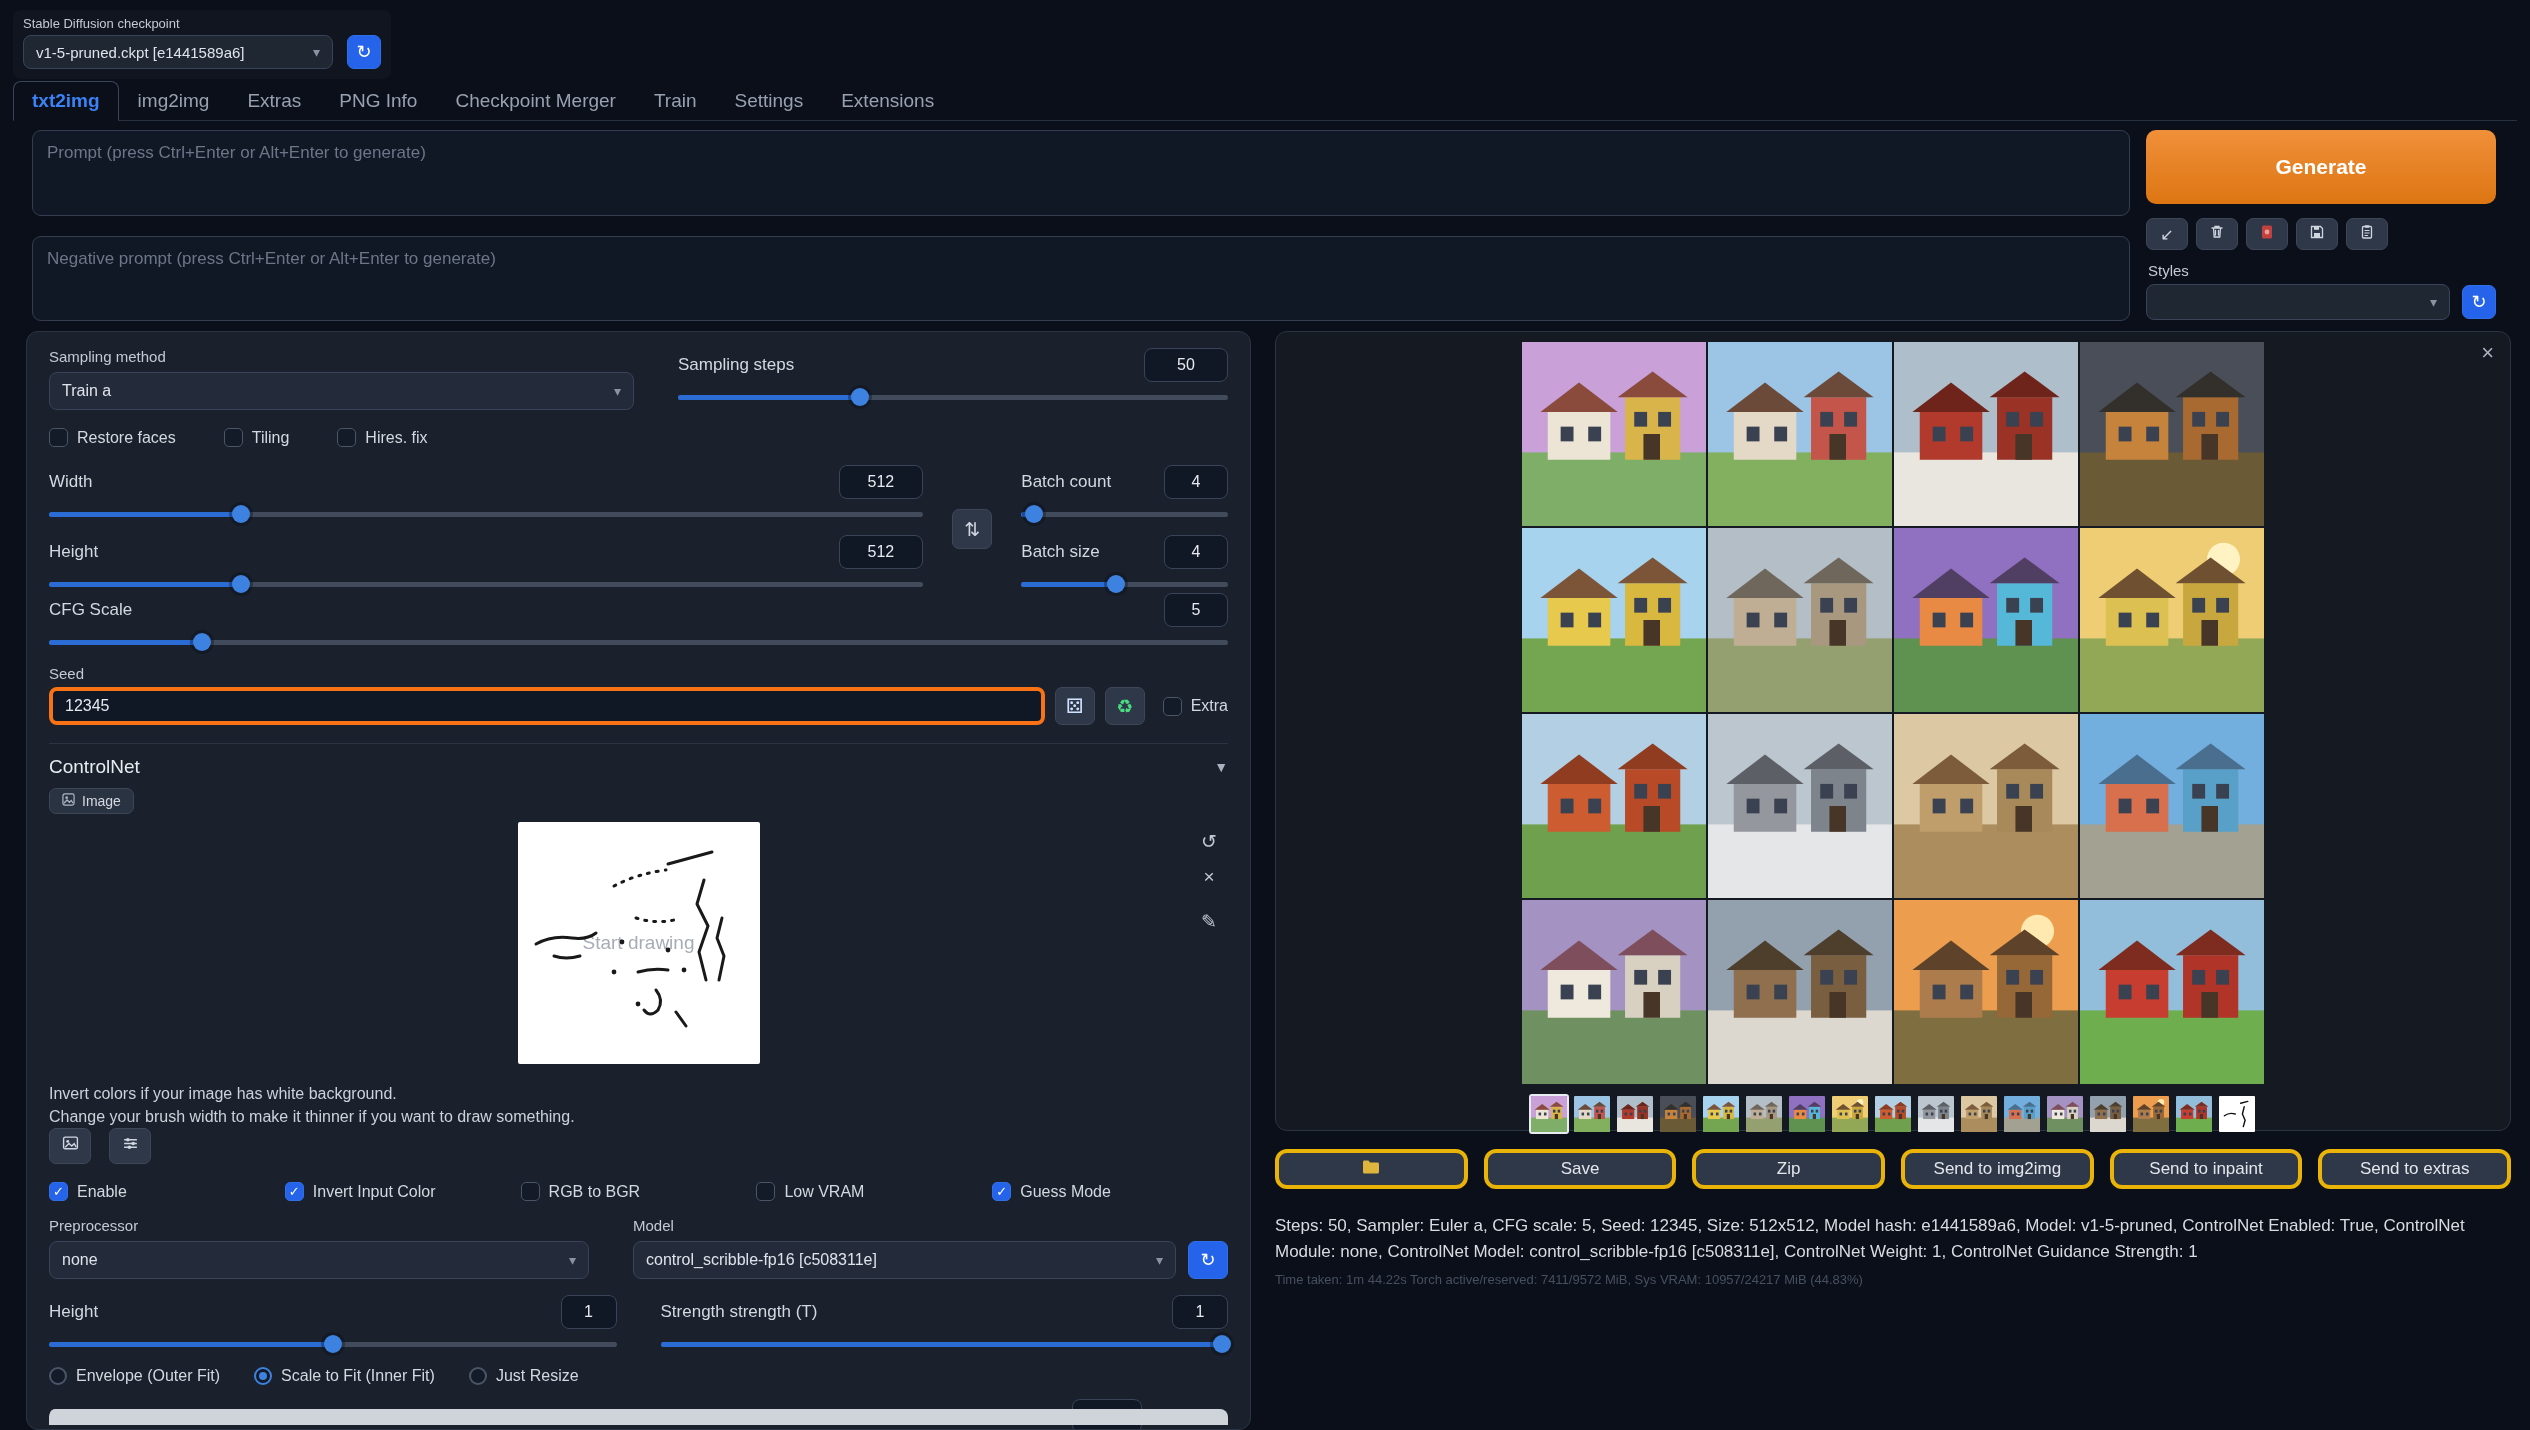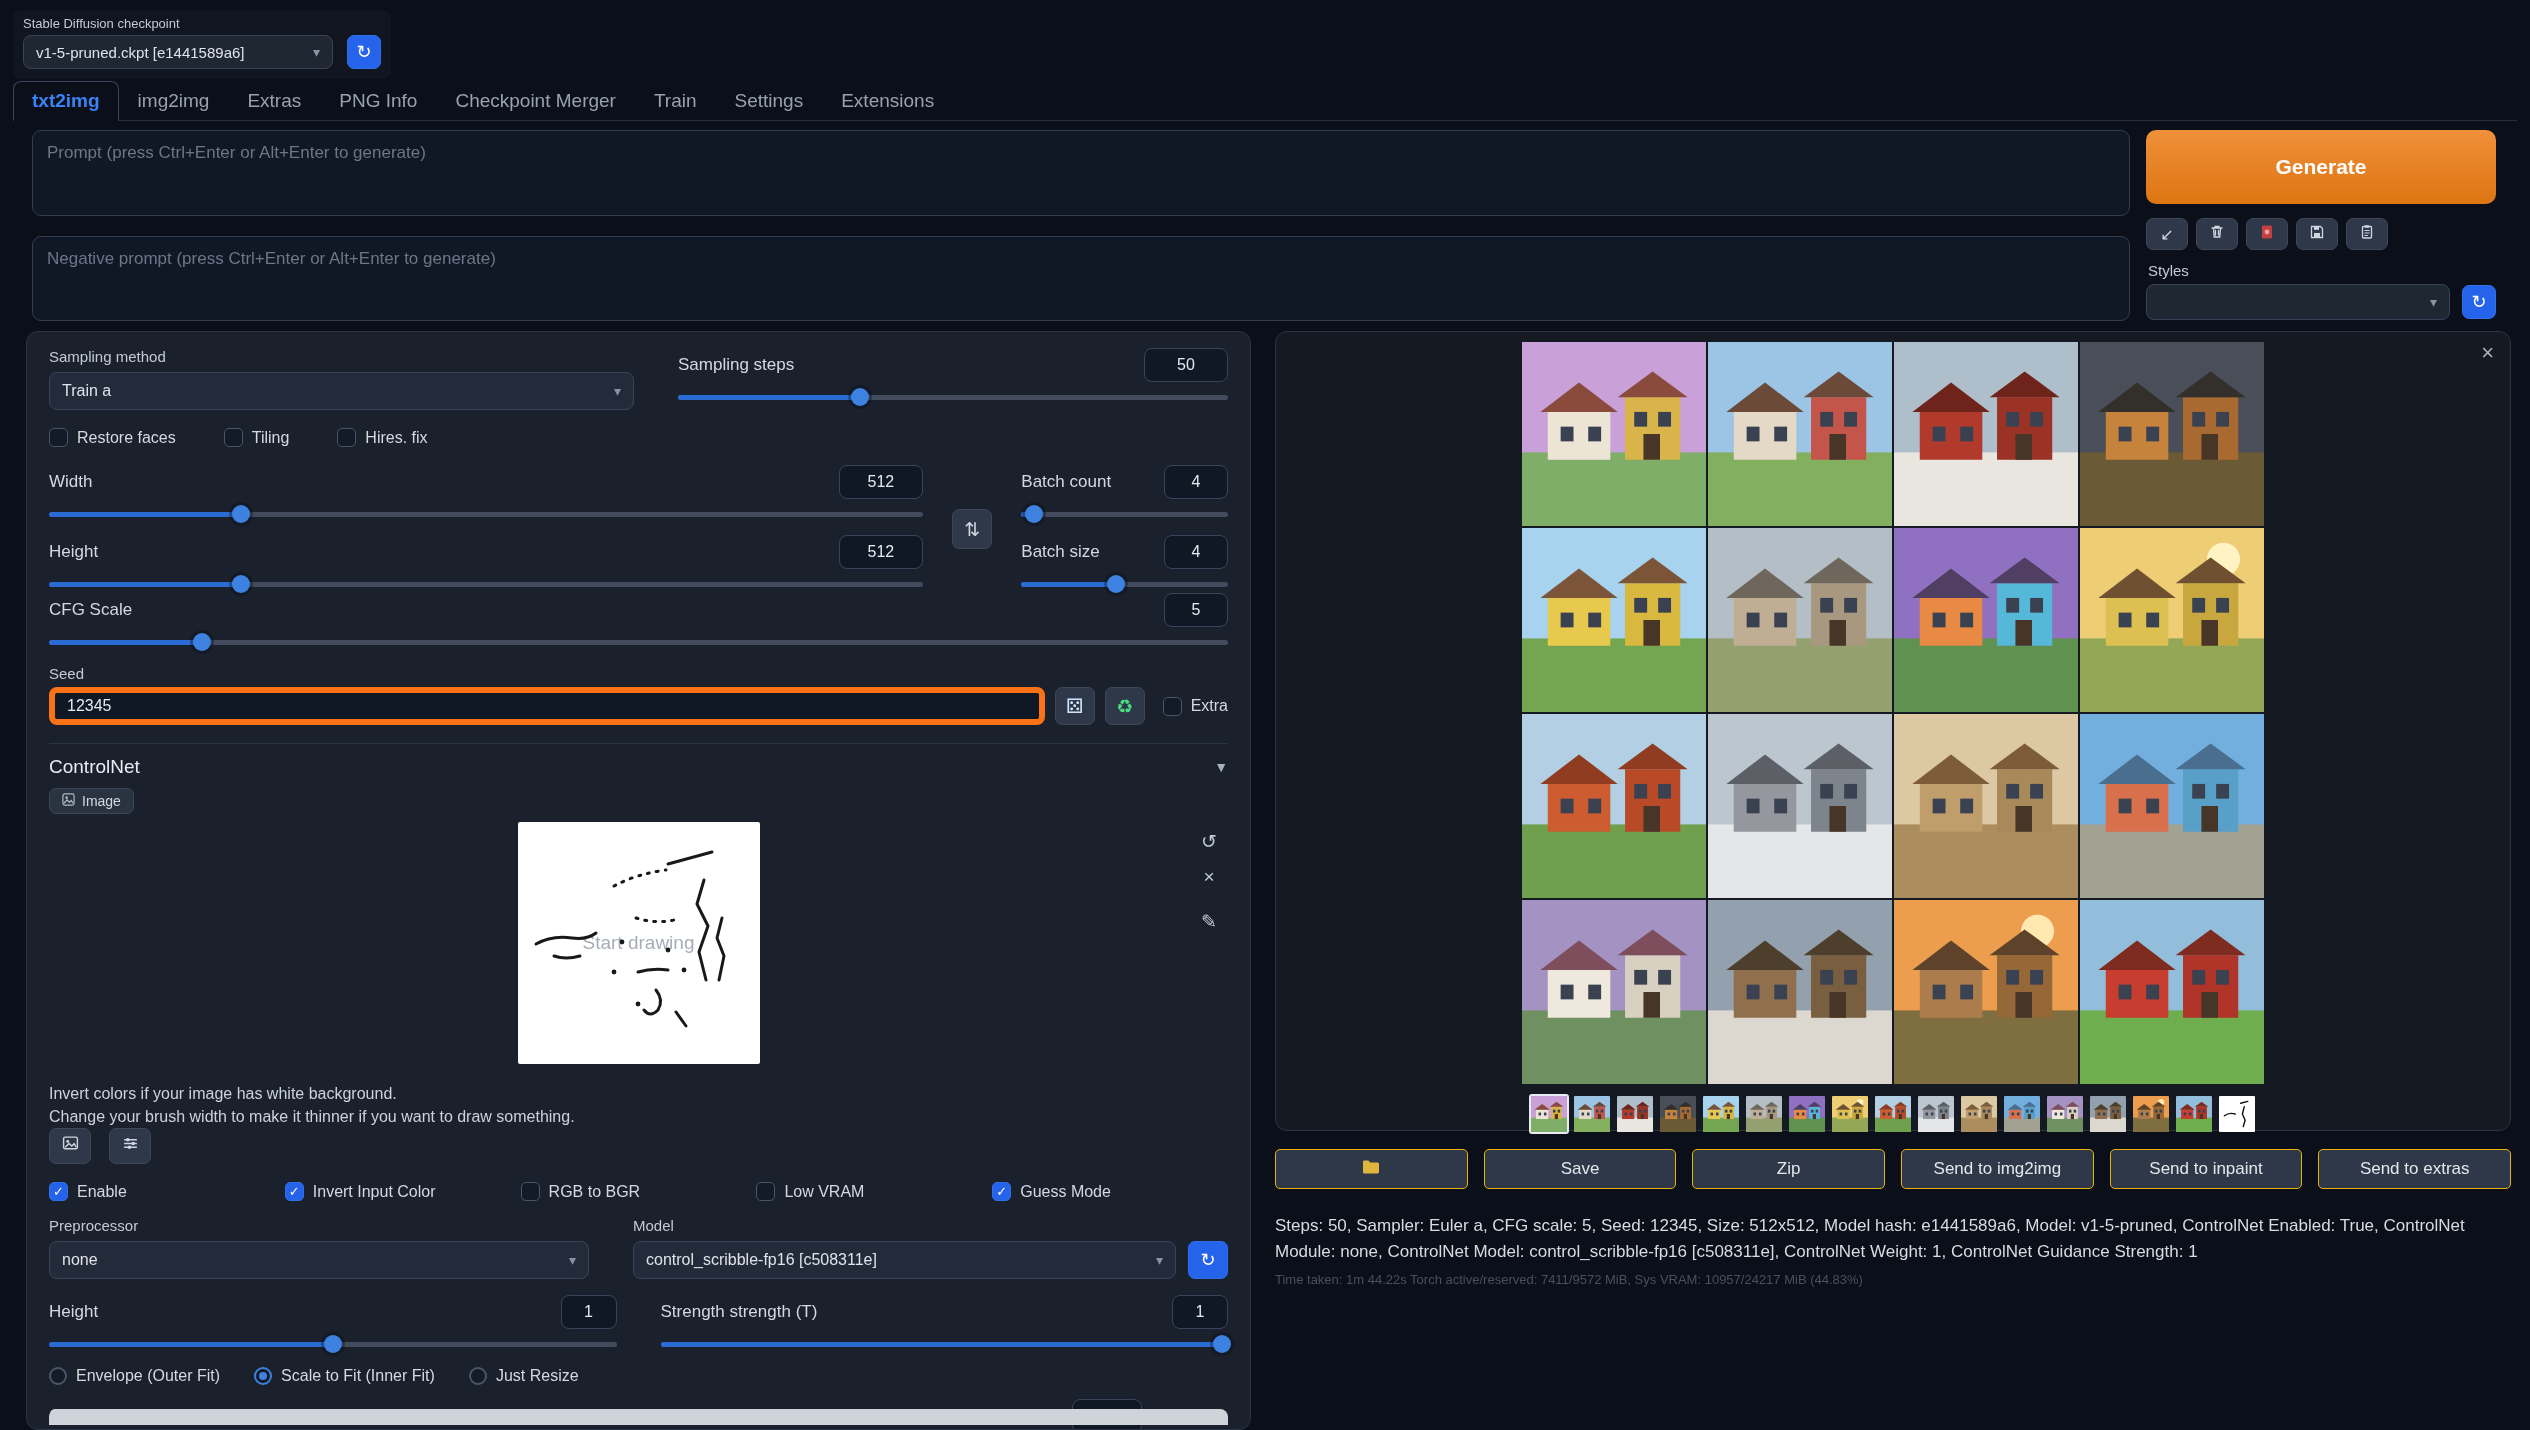--- a/index.html
+++ b/index.html
@@ -8,21 +8,21 @@
   .app { position:relative; width:2530px; height:1430px; }
 
   
   .dd { height:38px; background:#232b3a; border:1px solid #39445a; border-radius:8px;
     display:flex; align-items:center; justify-content:space-between; padding:0 12px;
     font-size:16px; color:#dfe3ea; cursor:pointer; }
   .dd .chev { color:#8b93a3; font-size:14px; margin-left:10px; }
   .sq { width:34px; height:34px; border:1px solid #3d4758; background:#2f3848; border-radius:7px;
     display:flex; align-items:center; justify-content:center; color:#cfd6e0; font-size:18px; cursor:pointer; }
   .sq.blue { background:#2563eb; border-color:#2f6fe8; color:#fff; }
-  .btn { background:#2f3848; border:1px solid #eab308; border-radius:5px; color:#e3e7ec;
+  .btn { background:#2f3848; border:4px solid #eab308; border-radius:12px; color:#e3e7ec;
     font-size:17px; display:flex; align-items:center; justify-content:center; cursor:pointer; }
   .lbl { font-size:17px; color:#d4d9e0; }
   .small-lbl { font-size:15px; color:#c4cad4; }
   .valbox { width:84px; height:34px; background:#101826; border:1px solid #39445a; border-radius:8px;
     color:#e6e9ee; text-align:center; font-size:16px; font-family:"Liberation Sans",sans-serif; }
   .hdr { display:flex; justify-content:space-between; align-items:center; margin-bottom:6px; }
   .slider { position:relative; height:18px; cursor:pointer; }
   .slider .track { position:absolute; left:0; right:0; top:7px; height:5px; background:#414b5c; border-radius:3px; }
   .slider .fill  { position:absolute; left:0; top:7px; height:5px; background:#2b6cd4; border-radius:3px; }
   .slider .knob  { position:absolute; top:9px; width:18px; height:18px; border-radius:50%;
@@ -78,21 +78,21 @@
   .col-steps { flex:1; }
   .chkrow3 { display:flex; gap:48px; margin-top:18px; align-items:center; }
   .row-size { display:flex; margin-top:18px; }
   .col-wh { width:888px; }
   .col-swap { width:100px; display:flex; align-items:center; justify-content:center; }
   .col-batch { width:210px; }
   .swapbtn { width:40px; height:40px; font-size:19px; }
   .row-cfg { margin-top:0; }
   .row-seed { margin-top:14px; }
   .seedrow { display:flex; gap:10px; align-items:center; margin-top:5px; }
-  .seed-input { flex:1; height:38px; background:#101826; border:6px solid #f97316; border-radius:8px;
+  .seed-input { flex:1; height:38px; background:#101826; border:4px solid #f97316; border-radius:8px;
     color:#e6e9ee; font-size:16px; padding:0 12px; font-family:"Liberation Sans",sans-serif; }
   .seed-extra { margin-left:8px; }
   .cn-section { margin-top:18px; border-top:1px solid #2b3443; padding-top:12px; }
   .cn-head { display:flex; justify-content:space-between; align-items:center; cursor:pointer; }
   .cn-title { font-size:19px; color:#e8ebf0; }
   .cn-caret { color:#aab2c0; font-size:14px; }
   .img-chip { display:inline-flex; align-items:center; gap:7px; margin-top:10px; background:#2a3342;
     border:1px solid #3b4657; border-radius:7px; padding:4px 12px; font-size:14px; color:#d4d9e0; cursor:pointer; }
   .canvas-wrap { position:relative; height:252px; margin-top:8px; }
   .draw-canvas { position:absolute; left:50%; transform:translateX(-50%); top:0; width:242px; height:242px;

